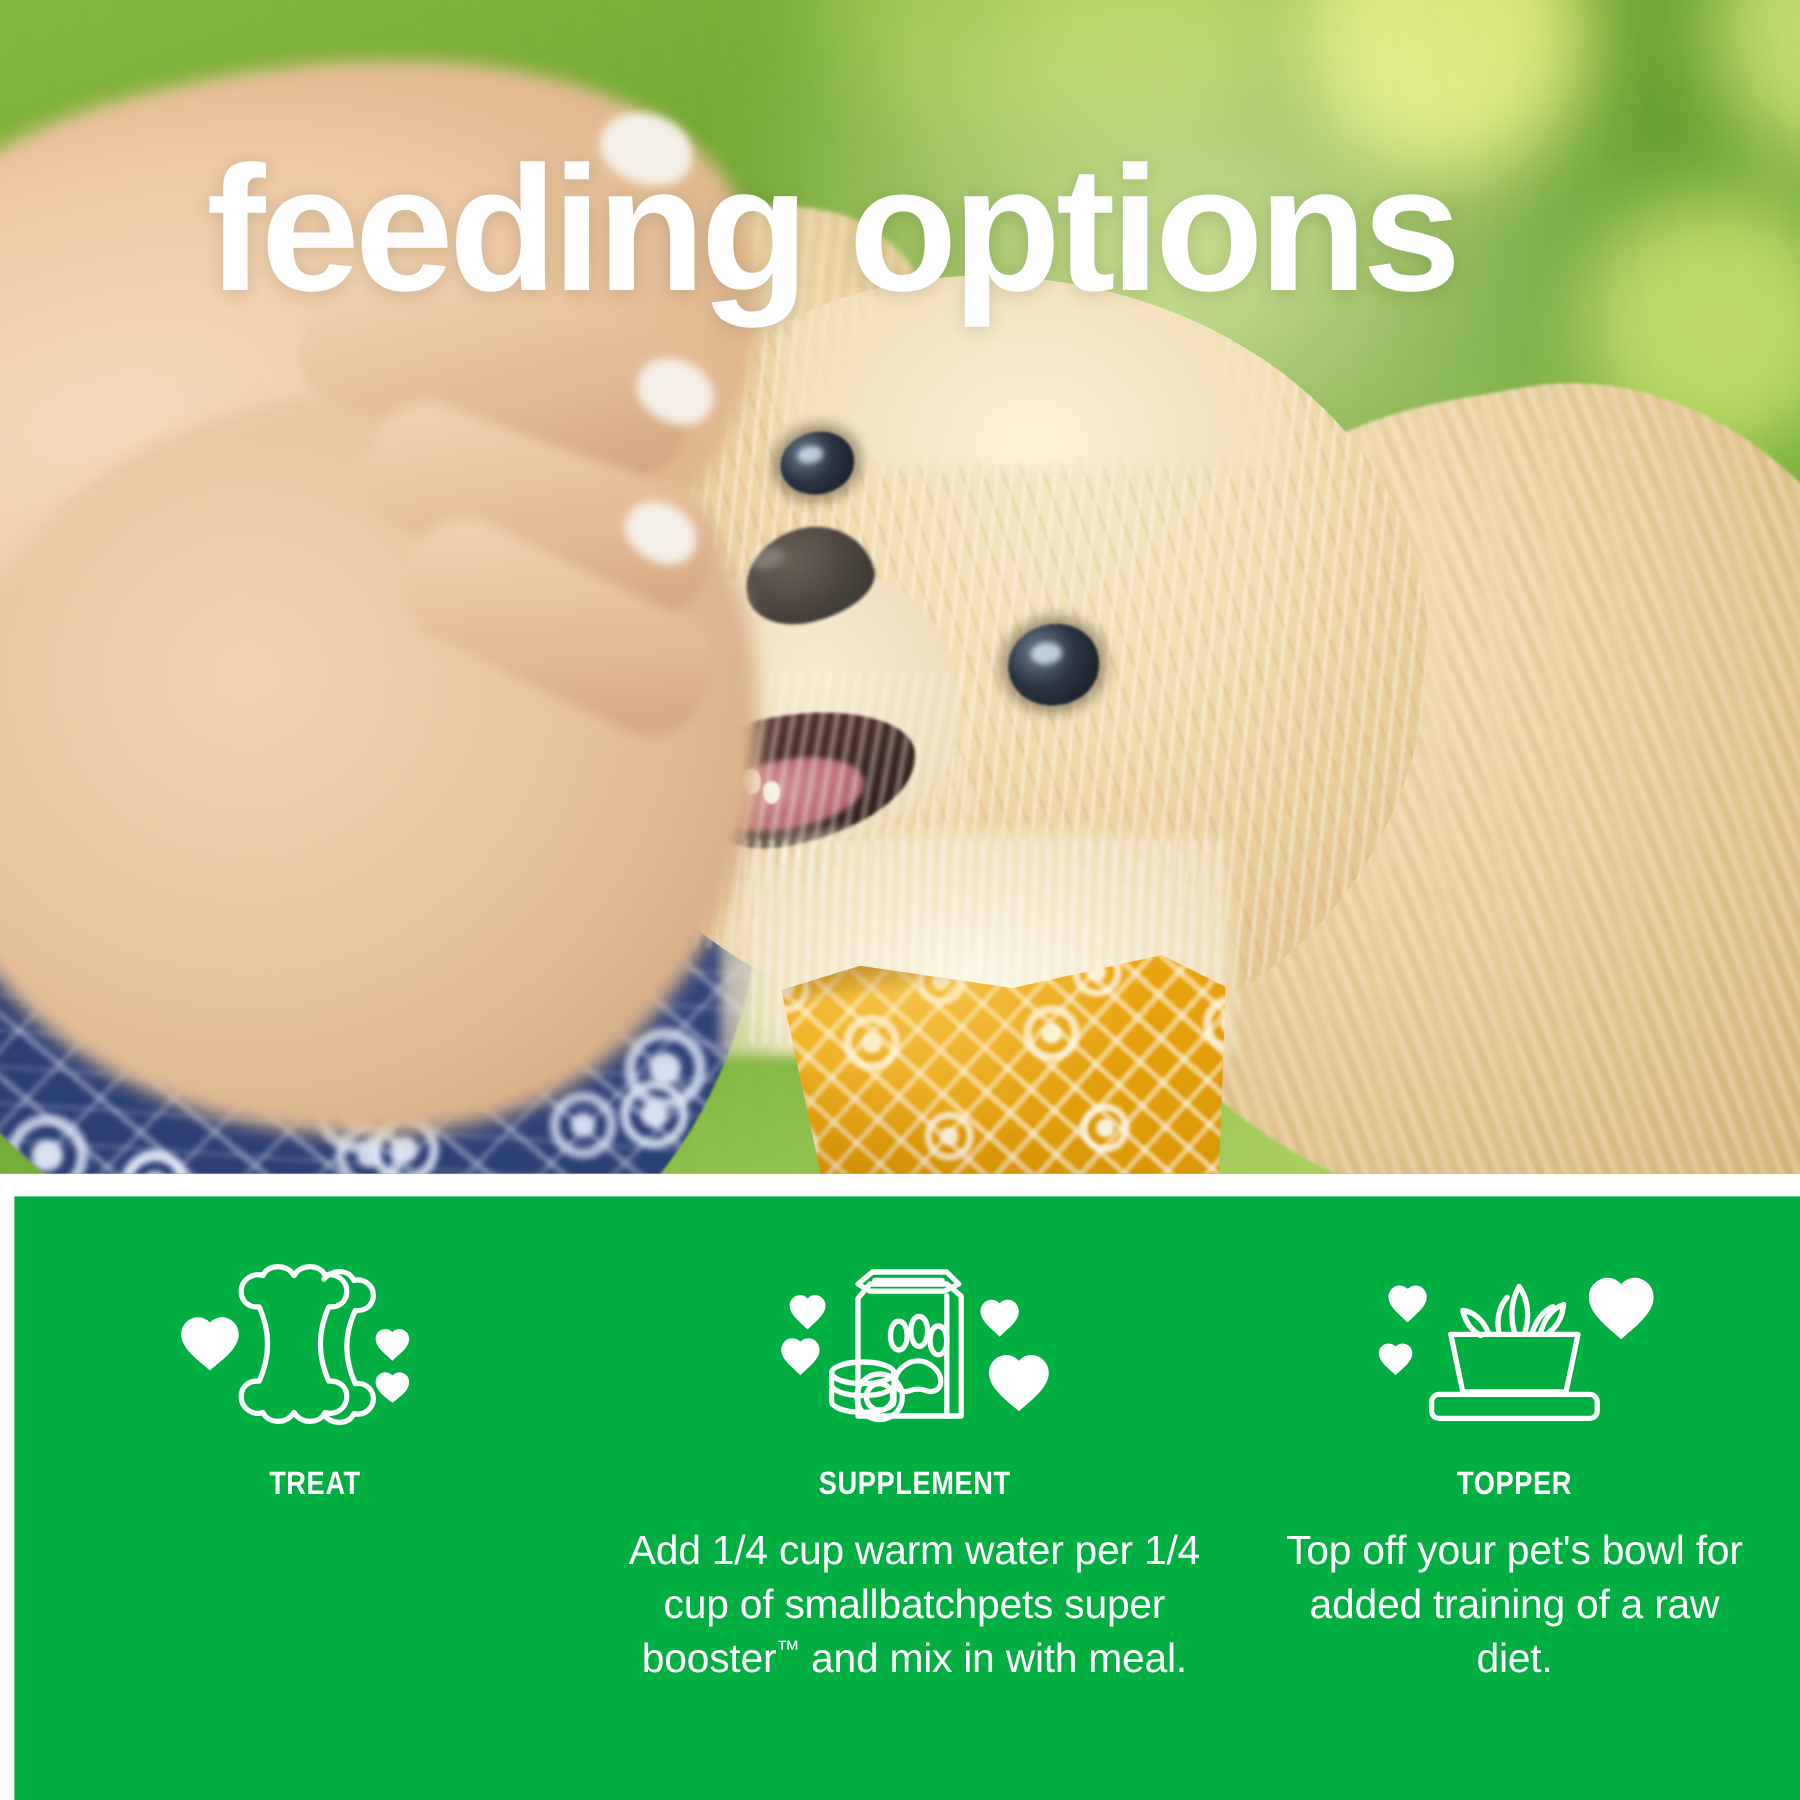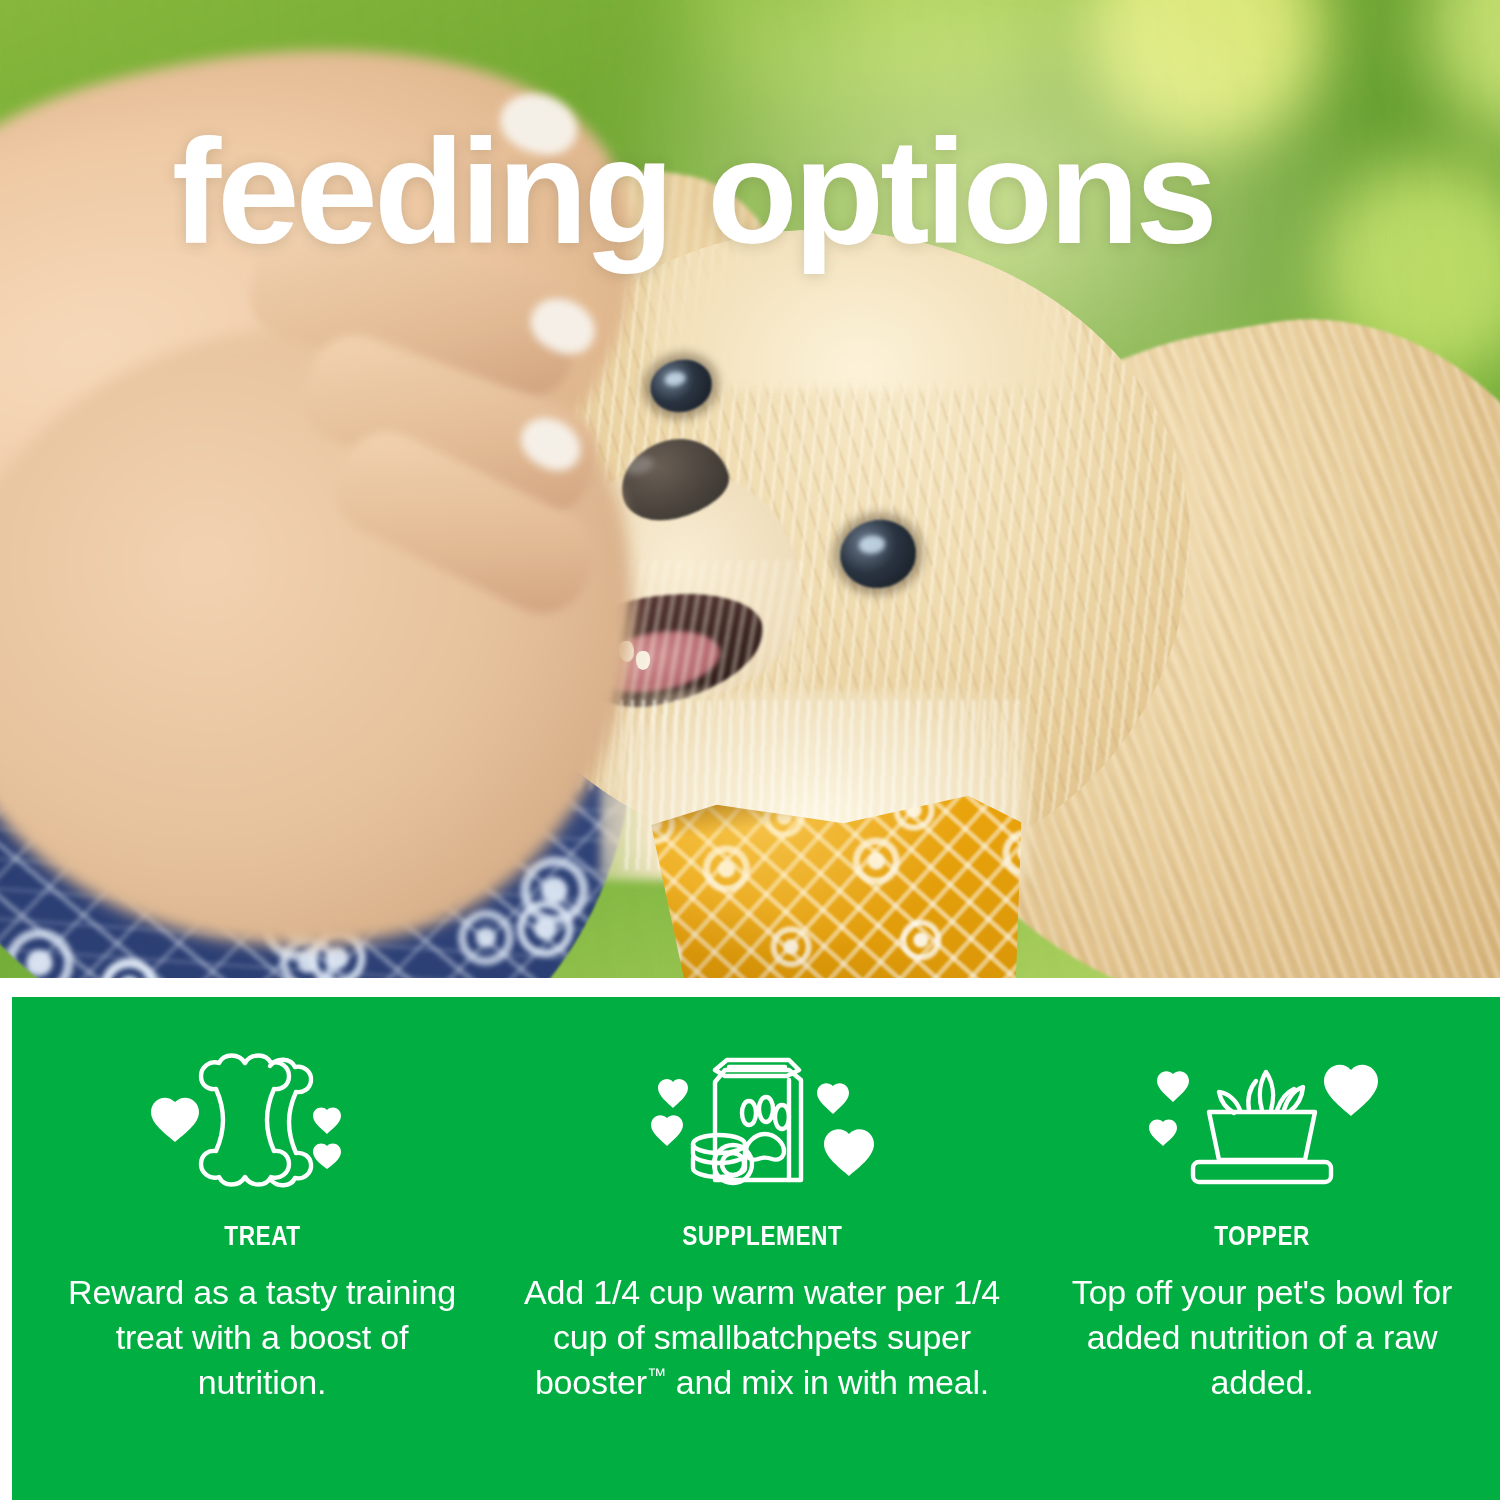--- a/index.html
+++ b/index.html
@@ -398,21 +398,20 @@
               <path d="M108 23c-6-10-21-10-26 0-9-3-18 4-18 13 0 9 7 14 15 13 4 9 7 20 7 31s-3 22-7 31c-8-1-15 4-15 13 0 9 9 16 18 13 5 10 20 10 26 0 6 10 21 10 26 0 9 3 18-4 18-13 0-9-7-14-15-13-4-9-7-20-7-31s3-22 7-31c8 1 15-4 15-13 0-9-9-16-18-13-5-10-20-10-26 0z"></path>
             </g>
             <g fill="#ffffff">
               <path d="M38 62c-9-9-24-3-24 10 0 12 15 22 24 30 9-8 24-18 24-30 0-13-15-19-24-10z"></path>
               <path d="M190 70c-5-5-14-2-14 6 0 7 9 13 14 18 5-5 14-11 14-18 0-8-9-11-14-6z"></path>
               <path d="M190 106c-5-5-14-2-14 6 0 7 9 13 14 17 5-4 14-10 14-17 0-8-9-11-14-6z"></path>
             </g>
           </svg>
         </div>
         <div class="card-title">TREAT</div>
-        <div class="card-body">Reward as a tasty training treat with a boost of nutrition.</div>
       </div>
 
       <div class="card">
         <div class="icon-wrap">
           <svg width="250" height="160" viewBox="0 0 250 160">
             <g fill="none" stroke="#ffffff" stroke-width="4.4" stroke-linecap="round" stroke-linejoin="round">
 
               <path d="M88 30h64l12 10v100H78V42z"></path>
 
               <path d="M90 20h62l10 10-12 6H88l-10-6z"></path>
@@ -458,19 +457,19 @@
               <path d="M140 70c4-11 10-18 17-21"></path>
             </g>
             <g fill="#ffffff">
               <path d="M36 34c-6-6-16-2-16 7 0 8 10 15 16 21 6-6 16-13 16-21 0-9-10-13-16-7z"></path>
               <path d="M26 82c-5-5-14-2-14 6 0 7 9 13 14 18 5-5 14-11 14-18 0-8-9-11-14-6z"></path>
               <path d="M214 30c-10-11-27-3-27 11 0 14 17 26 27 35 10-9 27-21 27-35 0-14-17-22-27-11z"></path>
             </g>
           </svg>
         </div>
         <div class="card-title">TOPPER</div>
-        <div class="card-body">Top off your pet's bowl for added nutrition of a raw added.</div>
+        <div class="card-body">Top off your pet's bowl for added training of a raw diet.</div>
       </div>
 
     </div>
   </div>
 
 </div>
 
 </body></html>

